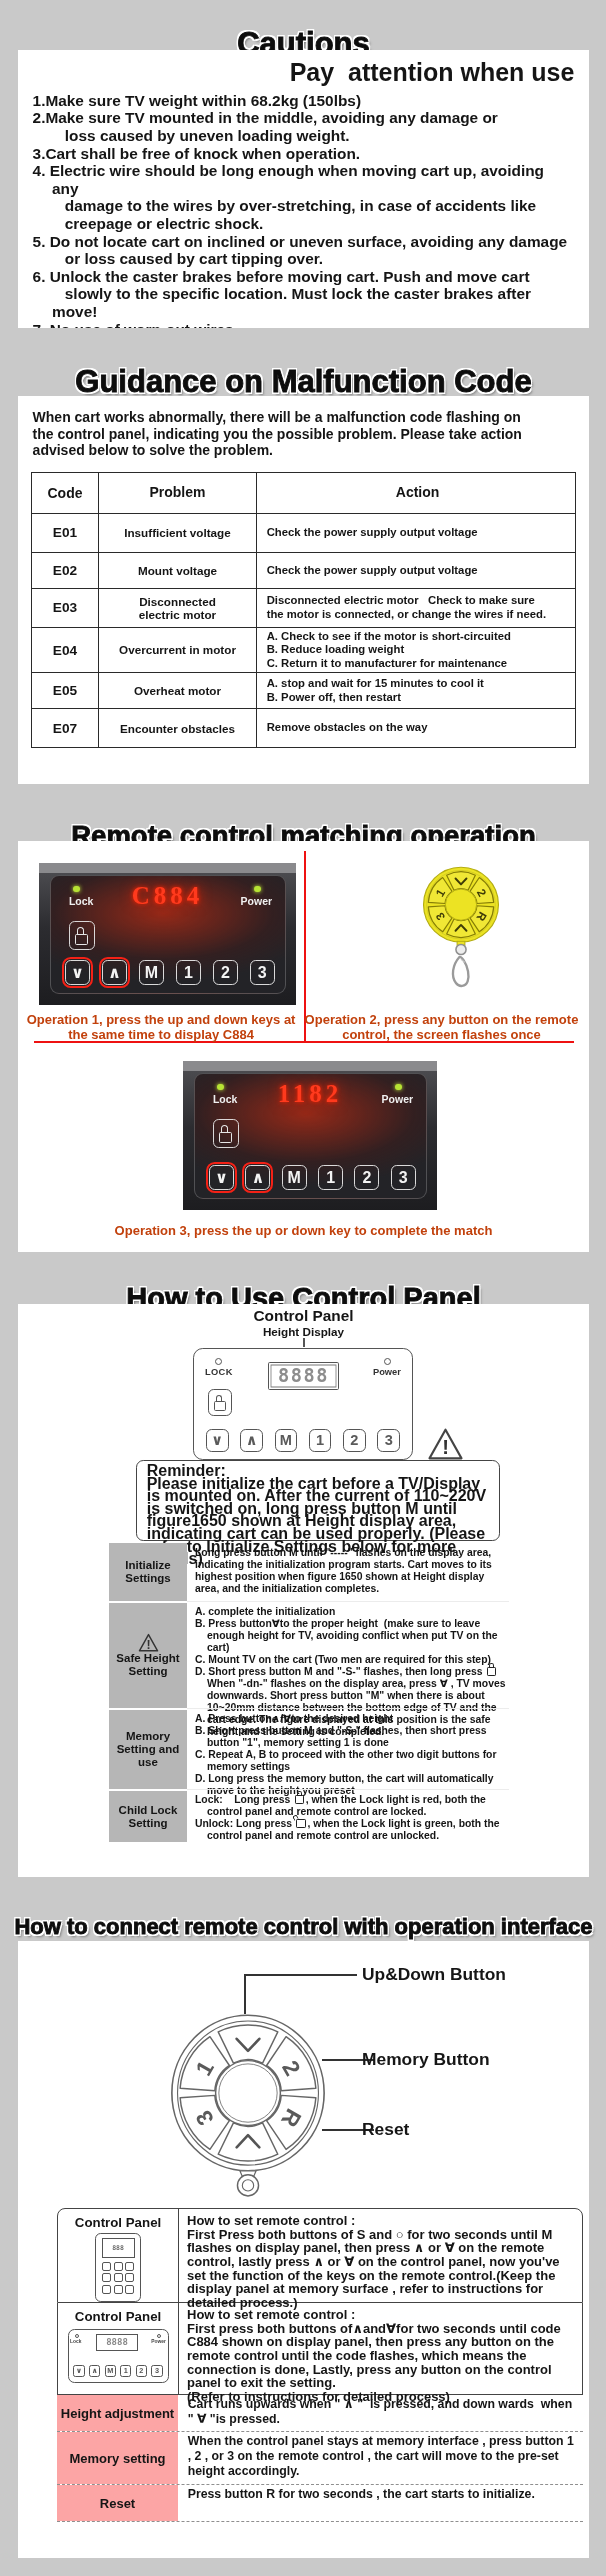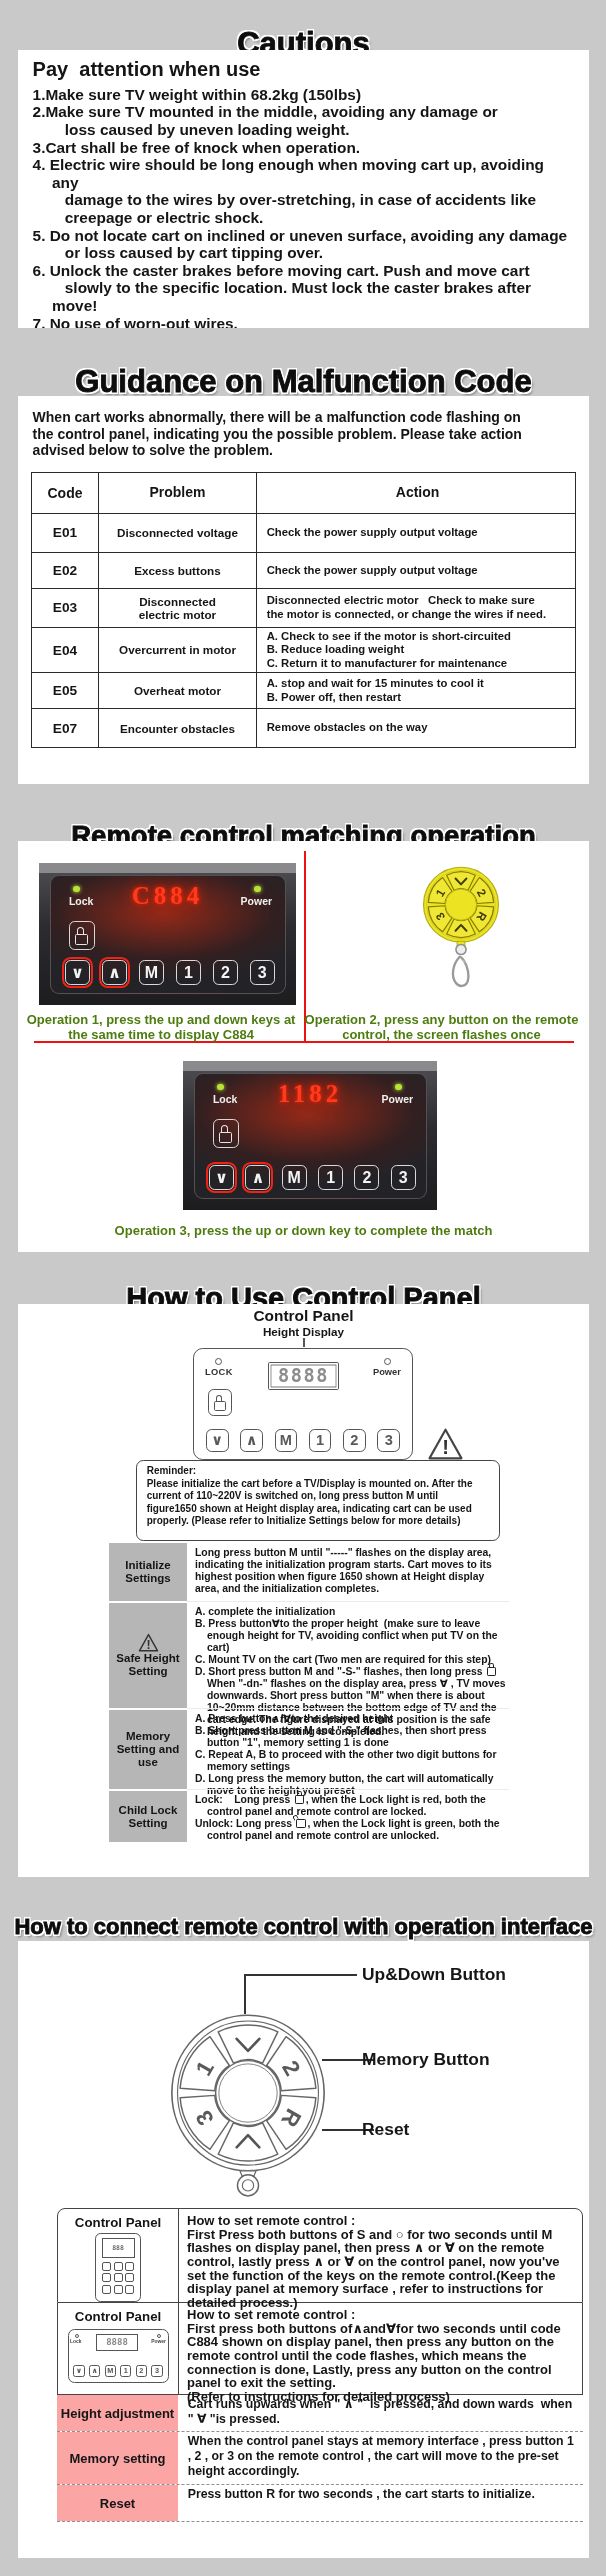--- a/index.html
+++ b/index.html
@@ -6,21 +6,21 @@
   body{width:607px;height:2576px;position:relative;background:#c9c9c9;
        font-family:"Liberation Sans","DejaVu Sans",sans-serif;font-weight:700;color:#151515;overflow:hidden;}
   .pw{white-space:pre-wrap;}
   .t{position:absolute;left:0;width:607px;text-align:center;color:#0d0d0d;
      text-shadow:-1.6px -1.6px 0 #fff,1.6px -1.6px 0 #fff,-1.6px 1.6px 0 #fff,1.6px 1.6px 0 #fff,-1.6px 0 0 #fff,1.6px 0 0 #fff,0 -1.6px 0 #fff,0 1.6px 0 #fff,2.4px 3.2px 2.4px rgba(110,110,110,.8);
      -webkit-text-stroke:0.9px #0d0d0d;letter-spacing:0px;}
   .box{position:absolute;left:18px;width:571px;background:#fff;}
 
   
   #box1{top:50px;height:278px;padding:8px 14.6px;box-sizing:border-box;overflow:hidden;}
-  #box1 h2{margin:0 0 4.9px 0;font-size:20px;}
+  #box1 h2{margin:0 0 4.9px 0;font-size:25px;text-align:right;}
   .citem{font-size:15.4px;line-height:17.6px;padding-left:19.4px;text-indent:-19.4px;}
 
   
   #box2{top:396px;height:388px;box-sizing:border-box;padding:13px 13px 0 13px;}
   #mintro{font-size:14px;line-height:16.6px;margin:0 1.6px;}
   #mtable{border-collapse:collapse;margin:13px auto 0 auto;width:545px;table-layout:fixed;}
   #mtable td{border:1.2px solid #2a2a2a;padding:1.6px 6.5px;}
   #mtable .c0{width:53px;text-align:center;font-size:13.7px;}
   #mtable .c1{width:144px;text-align:center;font-size:11.7px;line-height:13.3px;}
   #mtable .c2{font-size:11.3px;line-height:13.7px;padding-left:9.7px;}
@@ -42,21 +42,21 @@
   .txt-power{right:3.2px;top:18.6px;width:50px;text-align:center;}
   .seg{left:0;right:0;top:5.7px;text-align:center;font-family:Liberation Serif, serif;
        font-size:25px;letter-spacing:4px;color:#ff3a1d;text-shadow:0 0 4px #ff2000,0 0 13px rgba(255,40,0,.85);}
   .lockbtn{left:18px;top:45px;width:24px;height:27px;border:1.6px solid rgba(235,235,235,.9);border-radius:5.7px;display:flex;align-items:center;justify-content:center;}
   .btnrow{left:14.6px;right:9.7px;bottom:8px;display:flex;justify-content:space-between;}
   .pbtn{width:25px;height:25px;border:1.6px solid rgba(238,238,238,.9);border-radius:5.7px;color:#f3f3f3;
         font-size:16px;line-height:23.5px;text-align:center;box-sizing:border-box;}
   .pbtn.rb{outline:2px solid #f52116;outline-offset:1.6px;}
   .padlock{display:inline-block;width:11.3px;height:9px;border:1.9px solid #e6e6e6;border-radius:1.6px;position:relative;margin-top:7.3px;}
   .padlock:before{content:"";position:absolute;left:0.8px;top:-7.3px;width:5.7px;height:5.7px;border:1.9px solid #e6e6e6;border-bottom:none;border-radius:4px 4px 0 0;}
-  .cap{position:absolute;text-align:center;font-size:13px;line-height:15.4px;color:#4d7c0f;}
+  .cap{position:absolute;text-align:center;font-size:13px;line-height:15.4px;color:#c2410c;}
   #op1photo{left:21px;top:22px;width:257px;height:142px;}
   #op1cap{left:1.6px;top:171px;width:283px;}
   #op2svg{position:absolute;left:404px;top:16px;}
   #op2cap{left:283px;top:171px;width:281px;}
   #op3photo{left:165px;top:220px;width:254px;height:149px;}
   #op3cap{left:0;top:382px;width:571px;}
 
   
   #box4{top:1304px;height:573px;}
   #box4>*{position:absolute;}
@@ -71,21 +71,21 @@
   .olock{left:4.9px;top:18px;width:40px;text-align:center;letter-spacing:0.4px;}
   .opower{right:1.6px;top:18px;width:47px;text-align:center;}
   #odisp{left:74px;top:13px;width:69px;height:26px;border:1.3px solid #555;border-radius:1.6px;box-shadow:inset 0 0 0 1.6px #fff,inset 0 0 0 2.4px #777;
          text-align:center;font-family:"DejaVu Sans Mono",monospace;font-size:18.6px;line-height:25px;color:#8d8d8d;letter-spacing:1.6px;}
   #olockbtn{left:13.7px;top:40px;width:22.6px;height:25px;border:1.5px solid #555;border-radius:5.7px;display:flex;align-items:center;justify-content:center;}
   .dpadlock{display:inline-block;width:10.5px;height:8px;border:1.6px solid #555;border-radius:1.6px;position:relative;margin-top:6.5px;}
   .dpadlock:before{content:"";position:absolute;left:0.8px;top:-6.5px;width:4.9px;height:4.9px;border:1.6px solid #555;border-bottom:none;border-radius:3.2px 3.2px 0 0;}
   #obtns{left:12px;right:12px;bottom:7.3px;display:flex;justify-content:space-between;}
   .obtn{width:22.6px;height:22.6px;border:1.5px solid #555;border-radius:5.7px;color:#5a5a5a;font-size:14.6px;line-height:21px;text-align:center;box-sizing:border-box;}
   #warntri{left:409px;top:123px;}
-  #reminder{left:118px;top:156px;width:364px;height:81px;border:1.6px solid #444;border-radius:7.3px;padding:4px 9.7px;box-sizing:border-box;font-size:10px;line-height:12.6px;}
+  #reminder{left:118px;top:156px;width:364px;height:81px;border:1.6px solid #444;border-radius:7.3px;padding:4px 9.7px;box-sizing:border-box;font-size:16px;line-height:12.6px;}
   #stable{left:91px;top:239px;width:400px;}
   .srow{display:flex;}
   .srow+.srow .sleft{border-top:2.4px solid #fff;}
   .srow+.srow .sright{border-top:1.6px solid #ececec;}
   .sleft{width:78px;background:#b6b6b6;display:flex;flex-direction:column;align-items:center;justify-content:center;
          text-align:center;font-size:11.5px;line-height:13px;box-sizing:border-box;padding:1.6px;}
   .sright{flex:1;padding:4px 3.2px 3.2px 8px;font-size:10.4px;line-height:12px;box-sizing:border-box;}
   .item{padding-left:12px;text-indent:-12px;}
   .ilock{display:inline-block;width:7.3px;height:6.5px;border:1.3px solid #222;border-radius:1.2px;position:relative;vertical-align:-0.8px;margin:0 1.6px;}
   .ilock:before{content:"";position:absolute;left:0.8px;top:-4.9px;width:3.2px;height:4px;border:1.3px solid #222;border-bottom:none;border-radius:2.4px 2.4px 0 0;}
@@ -155,26 +155,26 @@
 advised below to solve the problem.</p>
   <table id="mtable">
     <tbody>
         <tr class="h">
       <td class="c0">Code</td>
       <td class="c1">Problem</td>
       <td class="c2" style="text-align:center;">Action</td>
     </tr>
     <tr class="rh48">
       <td class="c0">E01</td>
-      <td class="c1 pw">Disconnected voltage</td>
+      <td class="c1 pw">Insufficient voltage</td>
       <td class="c2 pw">Check the power supply output voltage</td>
     </tr>
     <tr class="rh45">
       <td class="c0">E02</td>
-      <td class="c1 pw">Excess buttons</td>
+      <td class="c1 pw">Mount voltage</td>
       <td class="c2 pw">Check the power supply output voltage</td>
     </tr>
     <tr class="rh48">
       <td class="c0">E03</td>
       <td class="c1 pw">Disconnected
 electric motor</td>
       <td class="c2 pw">Disconnected electric motor   Check to make sure
 the motor is connected, or change the wires if need.</td>
     </tr>
     <tr class="rh52">

